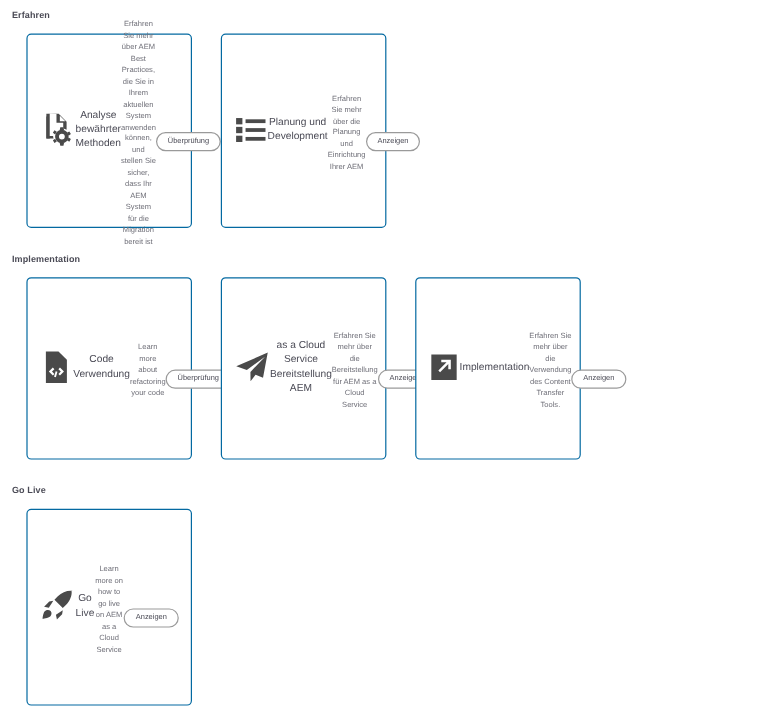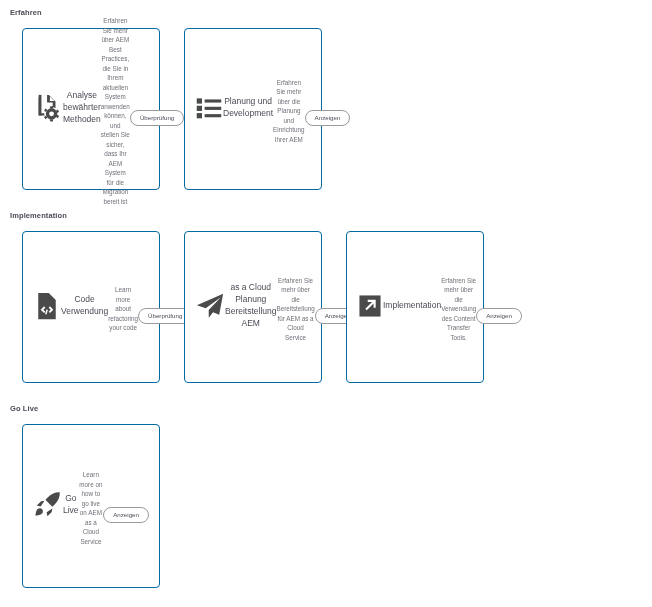--- a/index.html
+++ b/index.html
@@ -166,21 +166,21 @@
           <button class="card-btn">Überprüfung</button>
         </div>
       </div>
 
       <div class="card">
         <div class="card-icon">
           <svg width="30" height="30" viewBox="0 0 32 32" fill="#4a4a4a" aria-hidden="true">
             <path d="M30 3L2 15.2l9.4 3.2L27.6 6.6 14.6 20.2l.1 8.3 4.5-5.8 6.6 2.6z"></path>
           </svg>
         </div>
-        <div class="card-title">as a Cloud Planung Bereitstellung AEM</div>
+        <div class="card-title">as a Cloud Service Bereitstellung AEM</div>
         <p class="card-desc">Erfahren Sie mehr über die Bereitstellung für AEM as a Cloud Service</p>
         <div class="card-btn-wrap">
           <button class="card-btn">Anzeigen</button>
         </div>
       </div>
 
       <div class="card">
         <div class="card-icon">
           <svg width="26" height="26" viewBox="0 0 32 32" fill="#4a4a4a" aria-hidden="true">
             <path d="M3 3h26v26H3z"></path>

